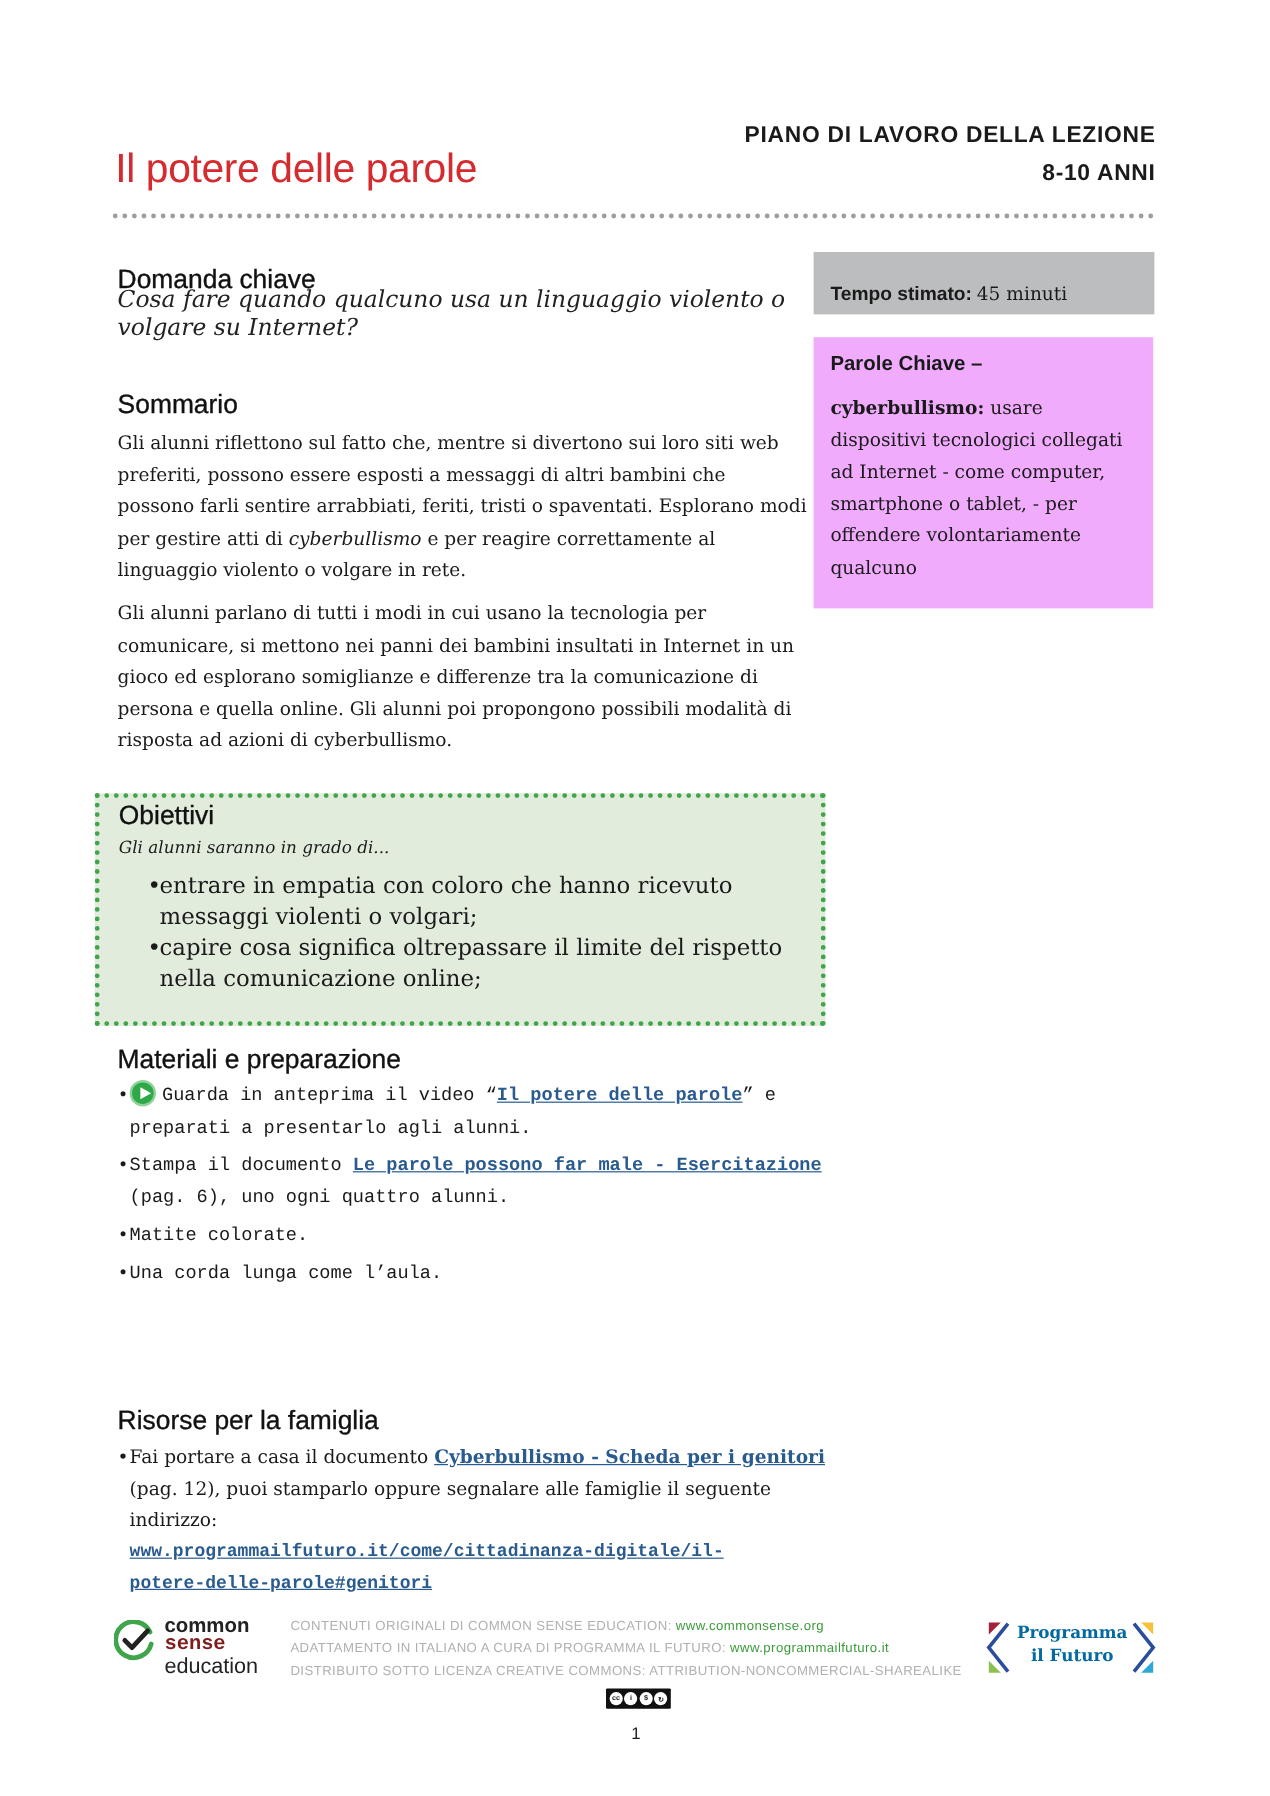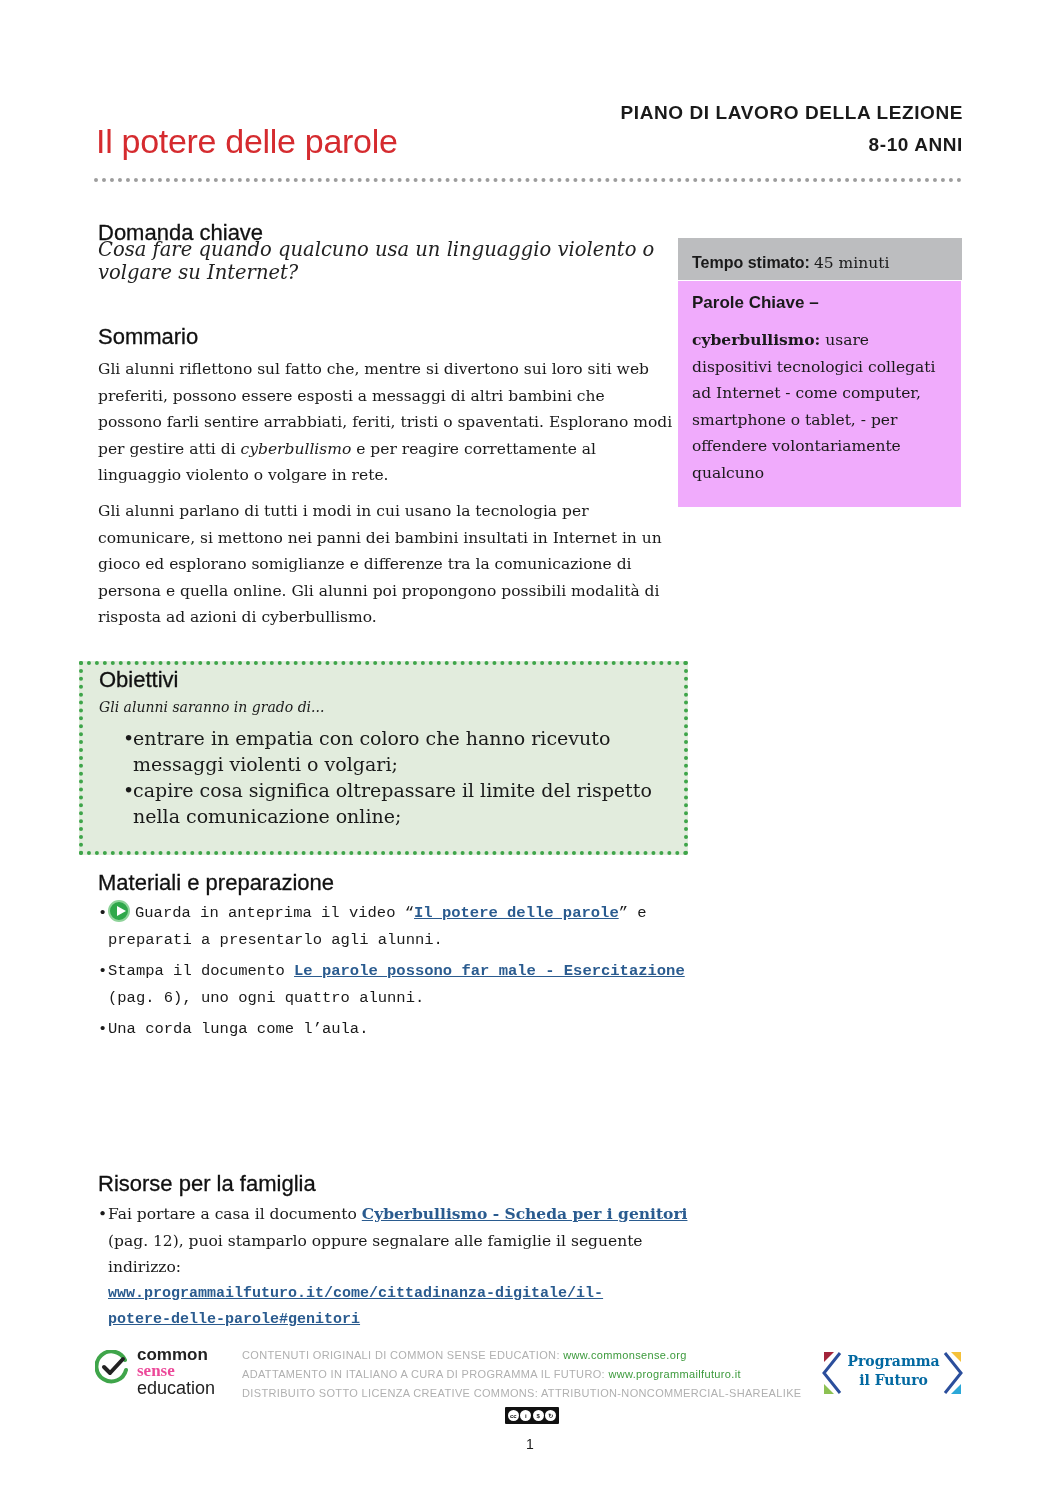--- a/index.html
+++ b/index.html
@@ -13,21 +13,21 @@
   .h2 { position: absolute; font-family: "Liberation Sans", sans-serif; font-size: 22px; color: #111; margin: 0; font-weight: normal; -webkit-text-stroke: 0.3px #111; }
   .body-text { font-family: "DejaVu Serif", serif; font-size: 15.5px; line-height: 26.5px; color: #1a1a1a; }
 
   #key-question-heading { left: 98px; top: 220px; }
   #key-question { position: absolute; left: 98px; top: 238px; width: 570px; font-family: "DejaVu Serif", serif; font-style: italic; font-size: 19.5px; line-height: 23px; color: #222; }
 
   #summary-heading { left: 98px; top: 324px; }
   #summary-p1 { position: absolute; left: 98px; top: 356px; width: 575px; margin: 0; }
   #summary-p2 { position: absolute; left: 98px; top: 498px; width: 575px; margin: 0; }
 
-  #time-box { position: absolute; left: 678px; top: 210px; width: 284px; height: 42px; background: #bcbdbf; box-sizing: border-box; padding: 16px 14px; margin-top: 28px; }
+  #time-box { position: absolute; left: 678px; top: 210px; width: 284px; height: 42px; background: #bcbdbf; box-sizing: border-box; padding: 26px 14px; }
   #time-label { font-family: "Liberation Sans", sans-serif; font-weight: bold; font-size: 16px; }
   #time-value { font-family: "DejaVu Serif", serif; font-size: 15.5px; }
 
   #keywords-box { position: absolute; left: 678px; top: 281px; width: 283px; height: 226px; background: #f0abfc; box-sizing: border-box; padding: 12px 14px; }
   #keywords-heading { font-family: "Liberation Sans", sans-serif; font-weight: bold; font-size: 17px; margin-bottom: 14px; }
   #keywords-def { font-family: "DejaVu Serif", serif; font-size: 15.5px; line-height: 26.5px; }
   #keywords-term { font-weight: bold; }
 
   #objectives-box { position: absolute; left: 79px; top: 661px; width: 609px; height: 194px; background: #e2ecdd; border: 4px dotted #3fa54a; box-sizing: border-box; }
   #objectives-heading { left: 16px; top: 2px; }
@@ -48,21 +48,21 @@
 
   .link { color: #2a5b8f; font-weight: bold; text-decoration: underline; cursor: pointer; }
   .url-link { font-family: "Liberation Mono", monospace; font-size: 15px; display: block; line-height: 26.5px; }
 
   .play-icon { display: inline-block; width: 22px; height: 22px; border-radius: 50%; background: #2fa84a; border: 2px solid #8fd39a; box-sizing: border-box; vertical-align: -5px; position: relative; margin-right: 5px; }
   .play-icon::after { content: ""; position: absolute; left: 7px; top: 4px; border-left: 9px solid #ffffff; border-top: 5.5px solid transparent; border-bottom: 5.5px solid transparent; }
 
   #cs-logo { position: absolute; left: 95px; top: 1346px; width: 140px; height: 60px; }
   #cs-check { position: absolute; left: 0; top: 4px; width: 34px; height: 34px; }
   #cs-text1 { position: absolute; left: 42px; top: 0; font-family: "Liberation Sans", sans-serif; font-weight: bold; font-size: 17px; line-height: 17px; color: #222; }
-  #cs-text2 { position: absolute; left: 42px; top: 16px; font-family: Liberation Serif, serif; font-weight: bold; font-size: 17px; line-height: 17px; color: #ec4899; }
+  #cs-text2 { position: absolute; left: 42px; top: 16px; font-family: Liberation Mono, monospace; font-weight: bold; font-size: 17px; line-height: 17px; color: #7f1d1d; }
   #cs-text3 { position: absolute; left: 42px; top: 32px; font-family: "Liberation Sans", sans-serif; font-size: 18px; line-height: 20px; color: #222; }
 
   .credit { position: absolute; left: 242px; font-family: "Liberation Sans", sans-serif; font-size: 11px; color: #b0b0b0; letter-spacing: 0.35px; white-space: nowrap; }
   .credit .green { color: #3c9a3c; }
   #credit1 { top: 1349px; }
   #credit2 { top: 1368px; }
   #credit3 { top: 1387px; }
 
   #cc-badge { position: absolute; left: 505px; top: 1407px; width: 54px; height: 17px; background: #111; border-radius: 1px; display: flex; align-items: center; justify-content: space-around; padding: 0 2px; box-sizing: border-box; }
   .cc-circle { width: 11px; height: 11px; border-radius: 50%; background: #fff; color: #111; font-family: "Liberation Sans", sans-serif; font-size: 6px; font-weight: bold; display: flex; align-items: center; justify-content: center; }
@@ -103,20 +103,21 @@
   <ul id="objectives-list">
     <li>entrare in empatia con coloro che hanno ricevuto messaggi violenti o volgari;</li>
     <li>capire cosa significa oltrepassare il limite del rispetto nella comunicazione online;</li>
   </ul>
 </div>
 
 <h2 id="materials-heading" class="h2">Materiali e preparazione</h2>
 <ul id="materials-list" class="body-text">
   <li><span class="play-icon"></span><span>Guarda in anteprima il video “</span><a class="link">Il potere delle parole</a><span>” e preparati a presentarlo agli alunni.</span></li>
   <li><span>Stampa il documento </span><a class="link">Le parole possono far male - Esercitazione</a><span> (pag. 6), uno ogni quattro alunni.</span></li>
+  <li>Matite colorate.</li>
   <li>Una corda lunga come l’aula.</li>
 </ul>
 
 <h2 id="family-heading" class="h2">Risorse per la famiglia</h2>
 <ul id="family-list" class="body-text">
   <li><span>Fai portare a casa il documento </span><a class="link">Cyberbullismo - Scheda per i genitori</a><span> (pag. 12), puoi stamparlo oppure segnalare alle famiglie il seguente indirizzo:</span>
     <a class="link url-link"><span>www.programmailfuturo.it/come/cittadinanza-digitale/il-</span><br><span>potere-delle-parole#genitori</span></a>
   </li>
 </ul>
 

